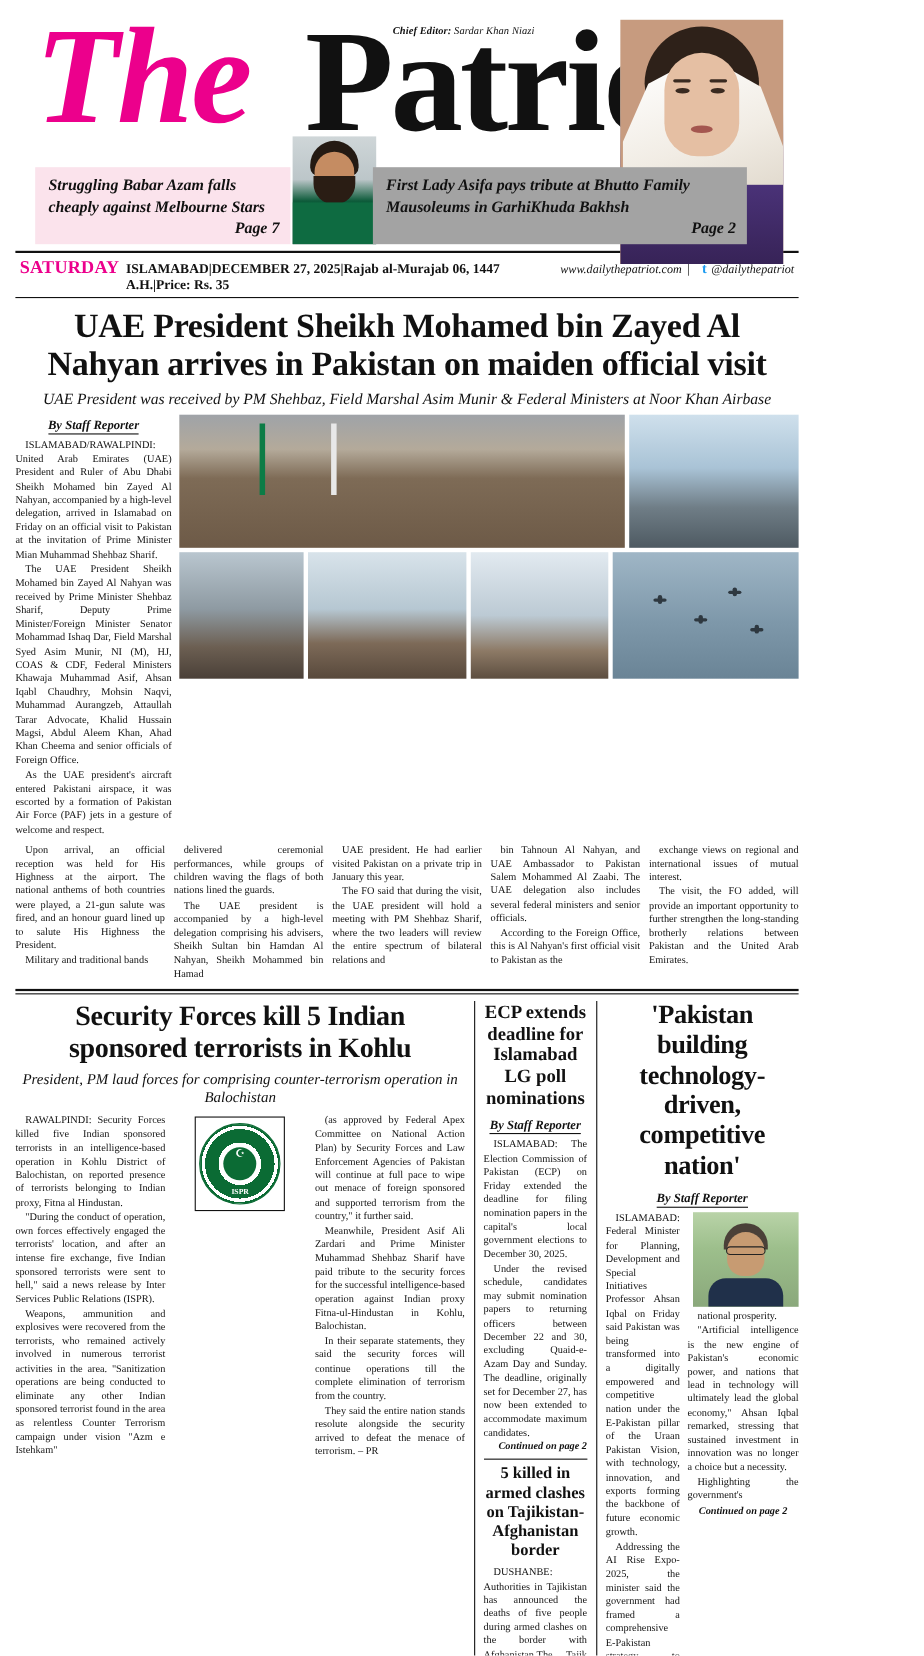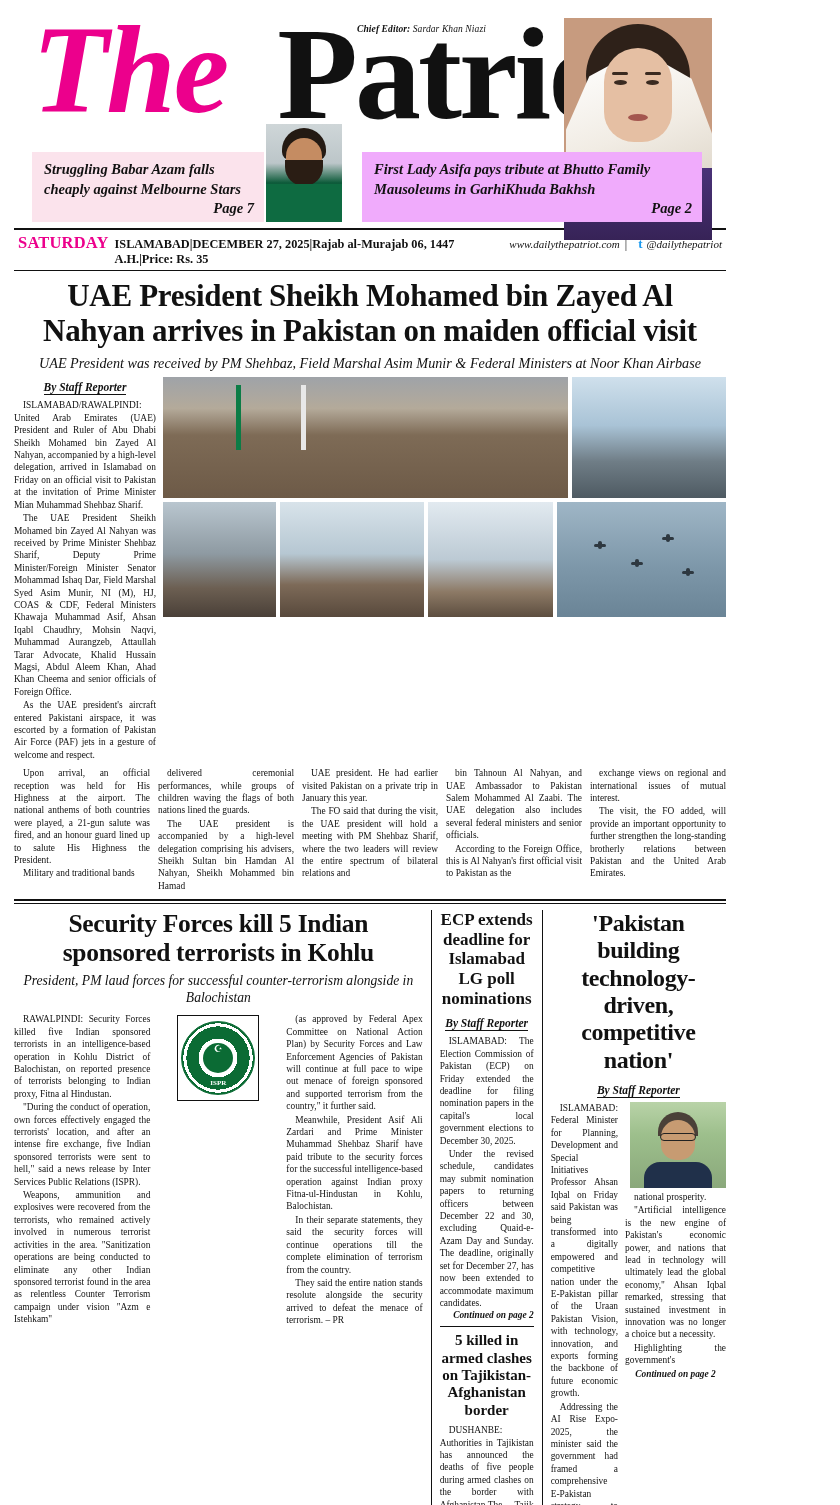--- a/index.html
+++ b/index.html
@@ -68,21 +68,21 @@
   }
 
   
   .teasers { position: relative; height: 72px; margin-top: 2px; }
   .teaser {
     position: absolute; top: 0; height: 70px;
     padding: 8px 10px 4px 12px;
     font-style: italic; font-weight: 700; font-size: 14.5px; line-height: 1.35;
   }
   .teaser.pink { left: 18px; width: 232px; background: #fbe3ec; }
-  .teaser.blue { left: 348px; width: 340px; background: #f0abfc; }
+  .teaser.blue { left: 325px; width: 340px; background: #a3a3a3; }
   .teaser .pg { display: block; text-align: right; font-size: 14.5px; font-weight: 700; font-style: italic; }
   .babar-photo {
     position: absolute; left: 252px; top: -28px; width: 76px; height: 98px;
     background: linear-gradient(180deg,#cfd6d8 0%,#bcc6c9 40%,#0d5b3a 60%,#0a4a2f 100%);
     overflow: hidden;
   }
   .babar-photo .bhair{position:absolute;left:16px;top:4px;width:44px;height:32px;background:#241a13;border-radius:22px 22px 8px 8px;}
   .babar-photo .bface{position:absolute;left:20px;top:14px;width:36px;height:44px;background:#c58c62;border-radius:18px 18px 16px 16px;}
   .babar-photo .bbeard{position:absolute;left:19px;top:36px;width:38px;height:26px;background:#2a1d14;border-radius:0 0 19px 19px;}
   .babar-photo .bbody{position:absolute;left:0;bottom:0;width:76px;height:38px;background:#0e6b41;}
@@ -321,21 +321,21 @@
     </div>
   </div>
 
   <div class="hr-thick"></div>
   <div class="hr-thin"></div>
 
   <div class="sec2">
 
     <div class="s2-left">
       <h2>Security Forces kill 5 Indian sponsored terrorists in Kohlu</h2>
-      <div class="sub2">President, PM laud forces for successful counter-terrorism alongside in Balochistan</div>
+      <div class="sub2">President, PM laud forces for comprising counter-terrorism operation in Balochistan</div>
       <div class="threecol">
         <div class="c coltext">
           <p>RAWALPINDI: Security Forces killed five Indian sponsored terrorists in an intelligence-based operation in Kohlu District of Balochistan, on reported presence of terrorists belonging to Indian proxy, Fitna al Hindustan.</p>
           <p>"During the conduct of operation, own forces effectively engaged the terrorists' location, and after an intense fire exchange, five Indian sponsored terrorists were sent to hell," said a news release by Inter Services Public Relations (ISPR).</p>
           <p>Weapons, ammunition and explosives were recovered from the terrorists, who remained actively involved in numerous terrorist activities in the area. "Sanitization operations are being conducted to eliminate any other Indian sponsored terrorist found in the area as relentless Counter Terrorism campaign under vision "Azm e Istehkam"</p>
         </div>
         <div class="c" style="flex:0 0 92px;">
           <div class="ispr-box">
             <div class="ispr-logo">
               <span class="star">☪</span>

